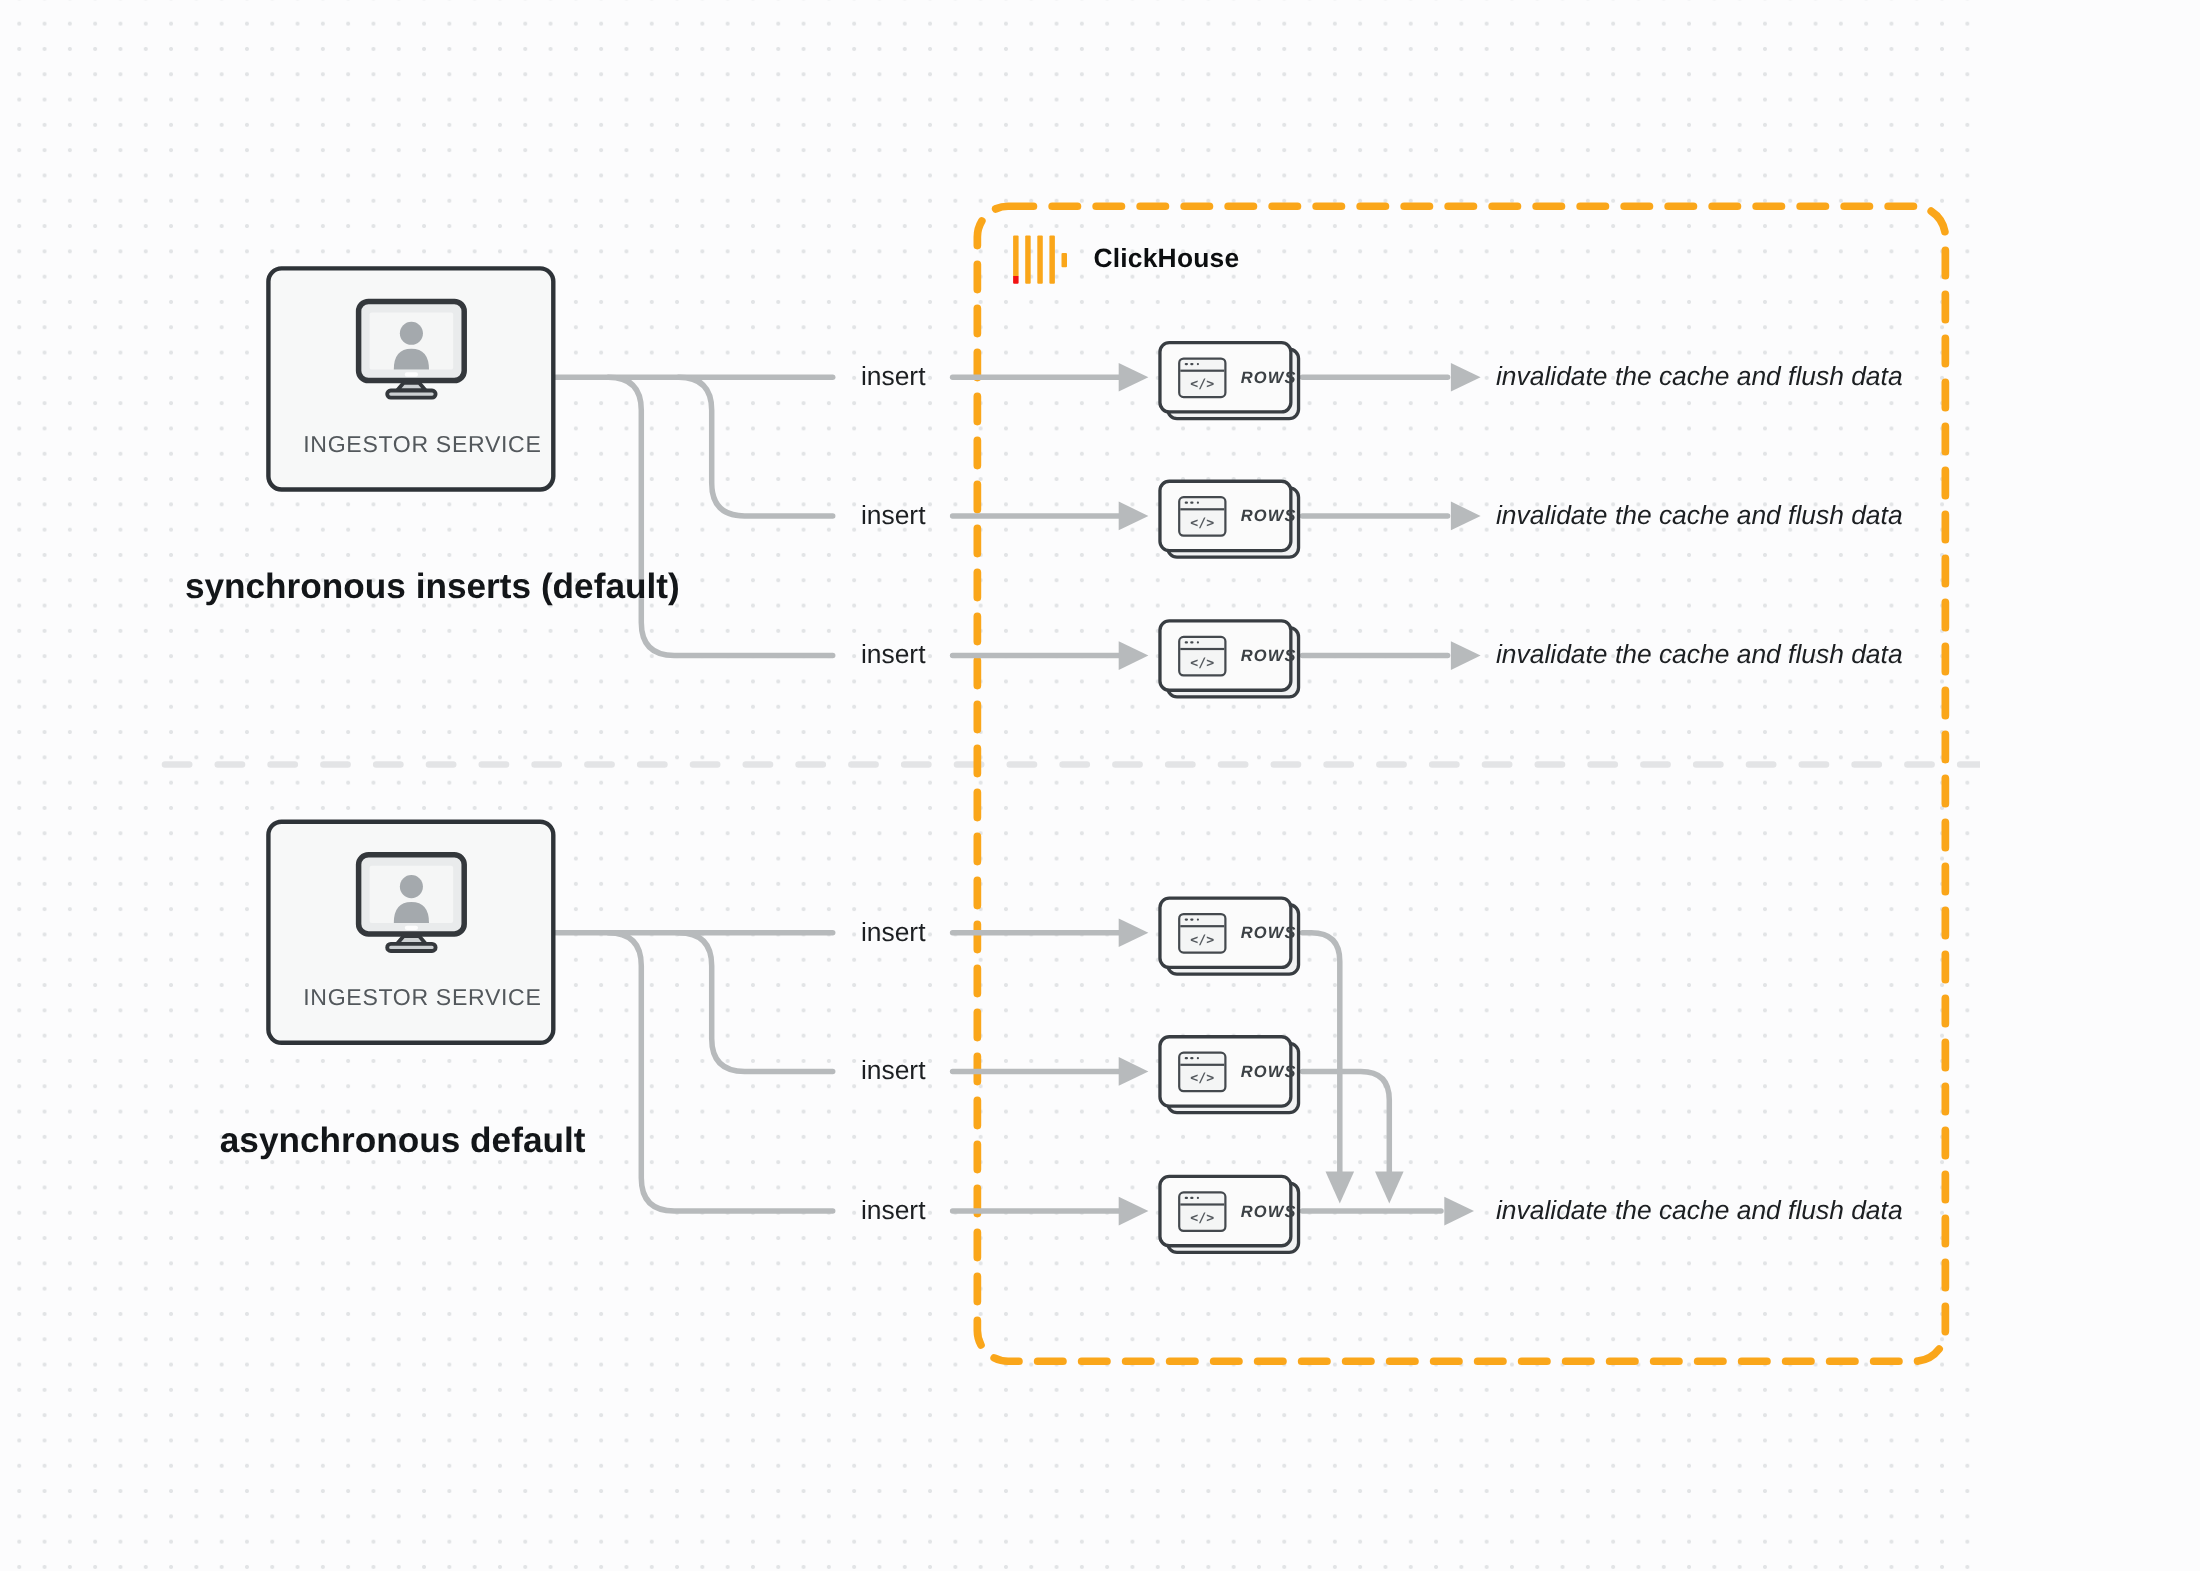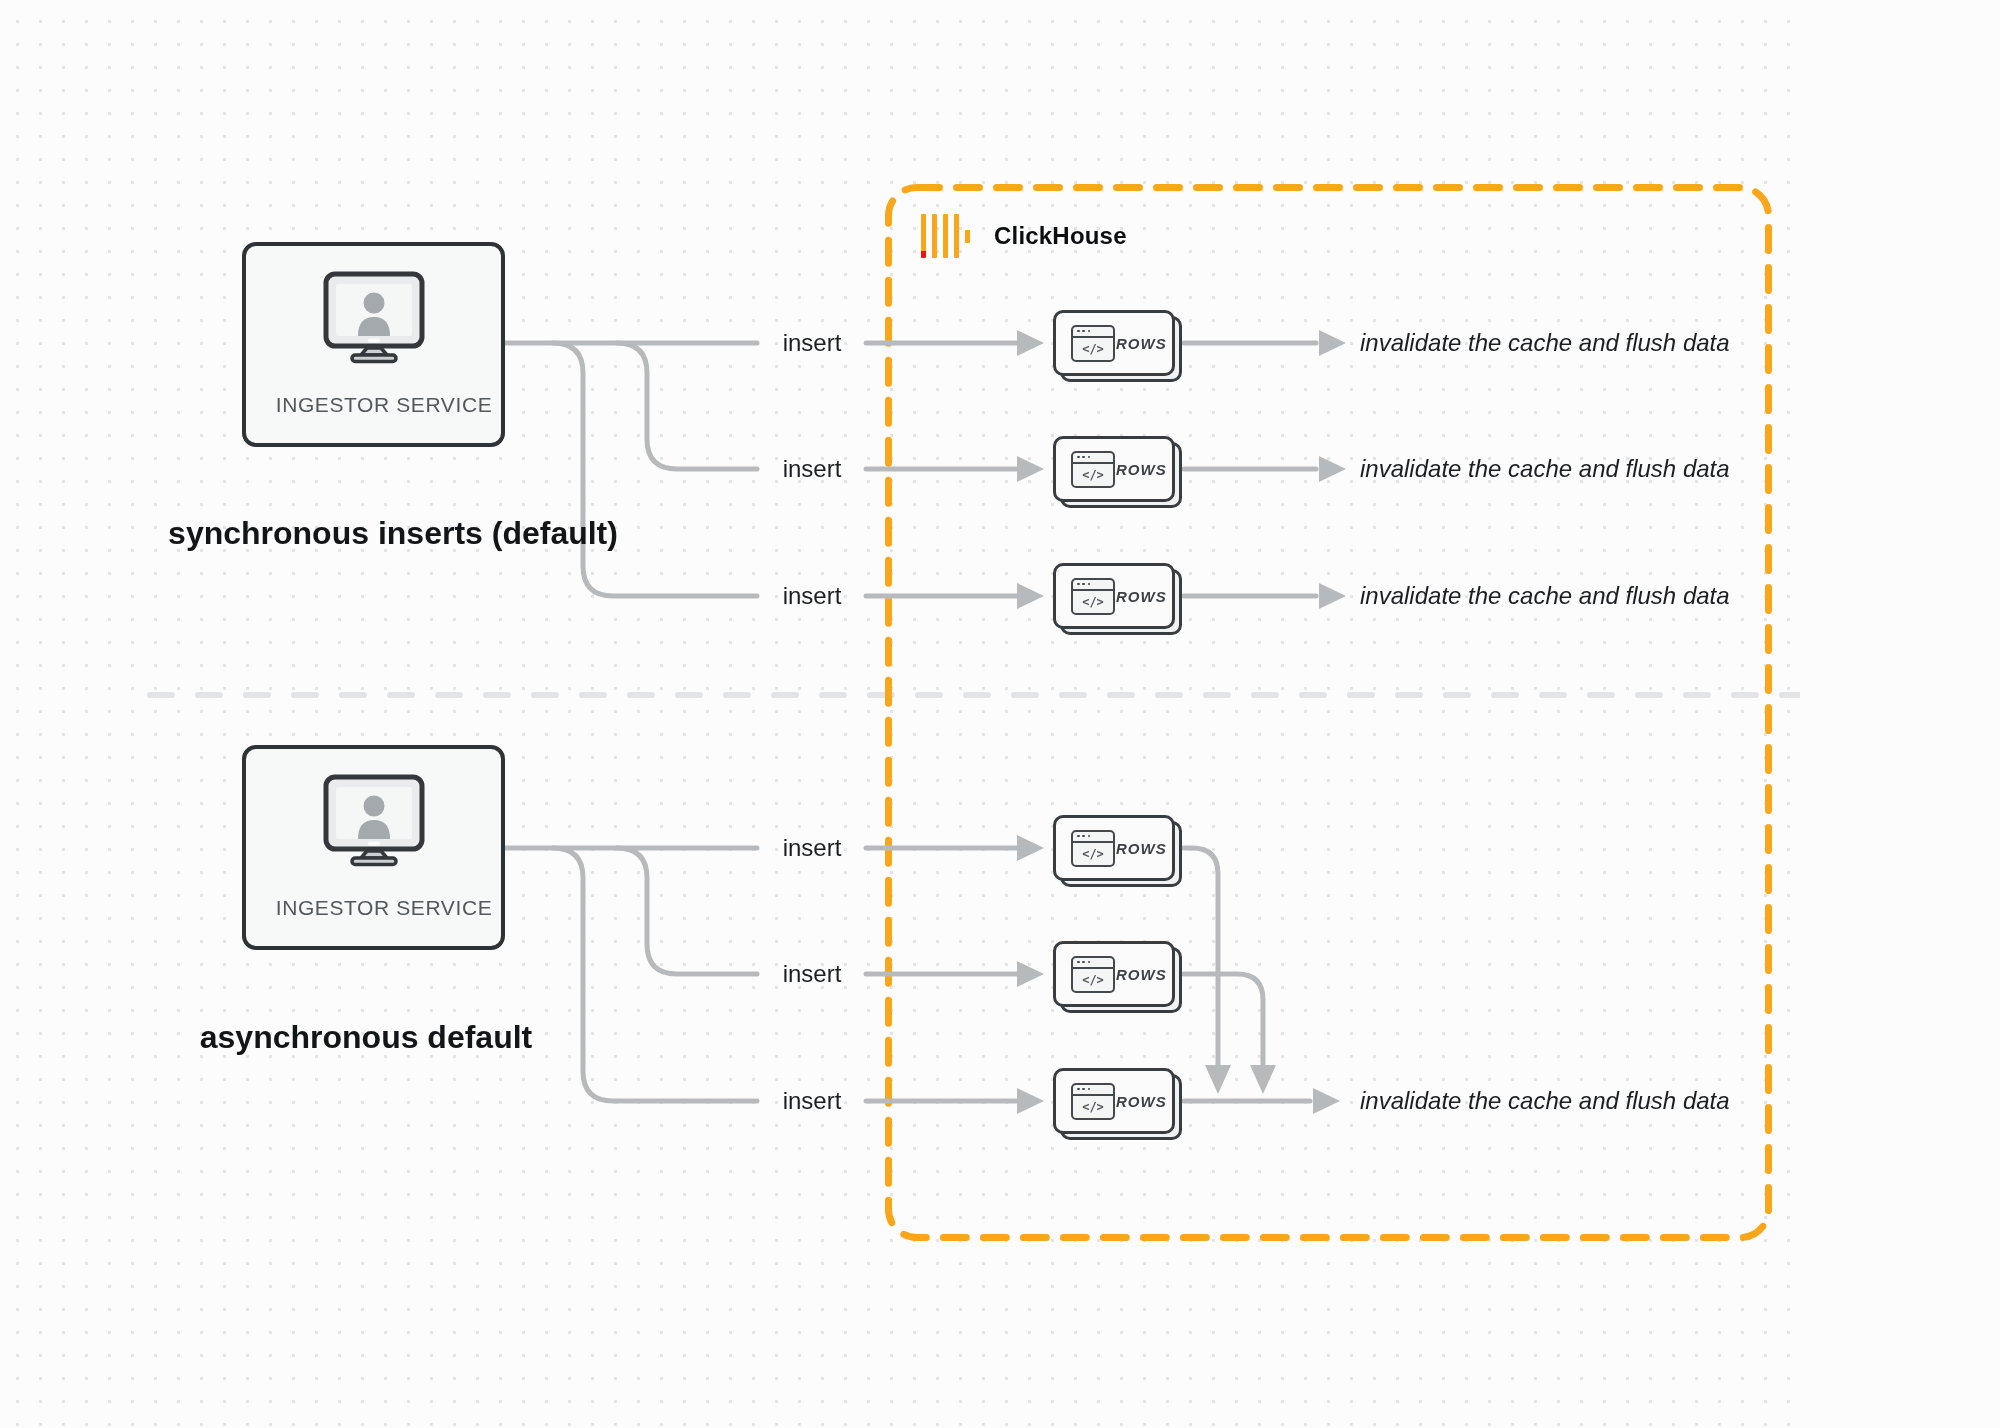--- a/index.html
+++ b/index.html
@@ -44,21 +44,21 @@
   .winhead{
     height:9px;border-bottom:2.5px solid #44494e;
     display:flex;align-items:center;gap:2.5px;padding-left:4px;
   }
   .windot{width:2.8px;height:2.8px;border-radius:50%;background:#44494e;flex:none;}
   .winbody{
     height:22px;display:flex;align-items:center;justify-content:center;
     font-family:"DejaVu Sans Mono",monospace;font-size:12px;font-weight:bold;color:#53585d;
   }
   .card-label{
-    margin-left:1px;font-size:15px;font-style:italic;font-weight:600;
+    margin-left:13px;font-size:15px;font-style:italic;font-weight:600;
     letter-spacing:1px;color:#3c4145;
   }
   .ch-logo{position:absolute;left:921px;top:214px;display:flex;align-items:center;z-index:2;}
   .ch-bars{display:flex;align-items:center;gap:6px;height:44px;}
   .chbar{width:5px;height:44px;background:#faa61a;border-radius:1px;flex:none;}
   .chbar.first{background:linear-gradient(to bottom,#faa61a 37px,#f21212 37px);}
   .chbar.short{height:13px;}
   .ch-name{margin-left:24px;font-size:24px;font-weight:600;color:#0c0e10;letter-spacing:.2px;}
 </style>
 </head>

